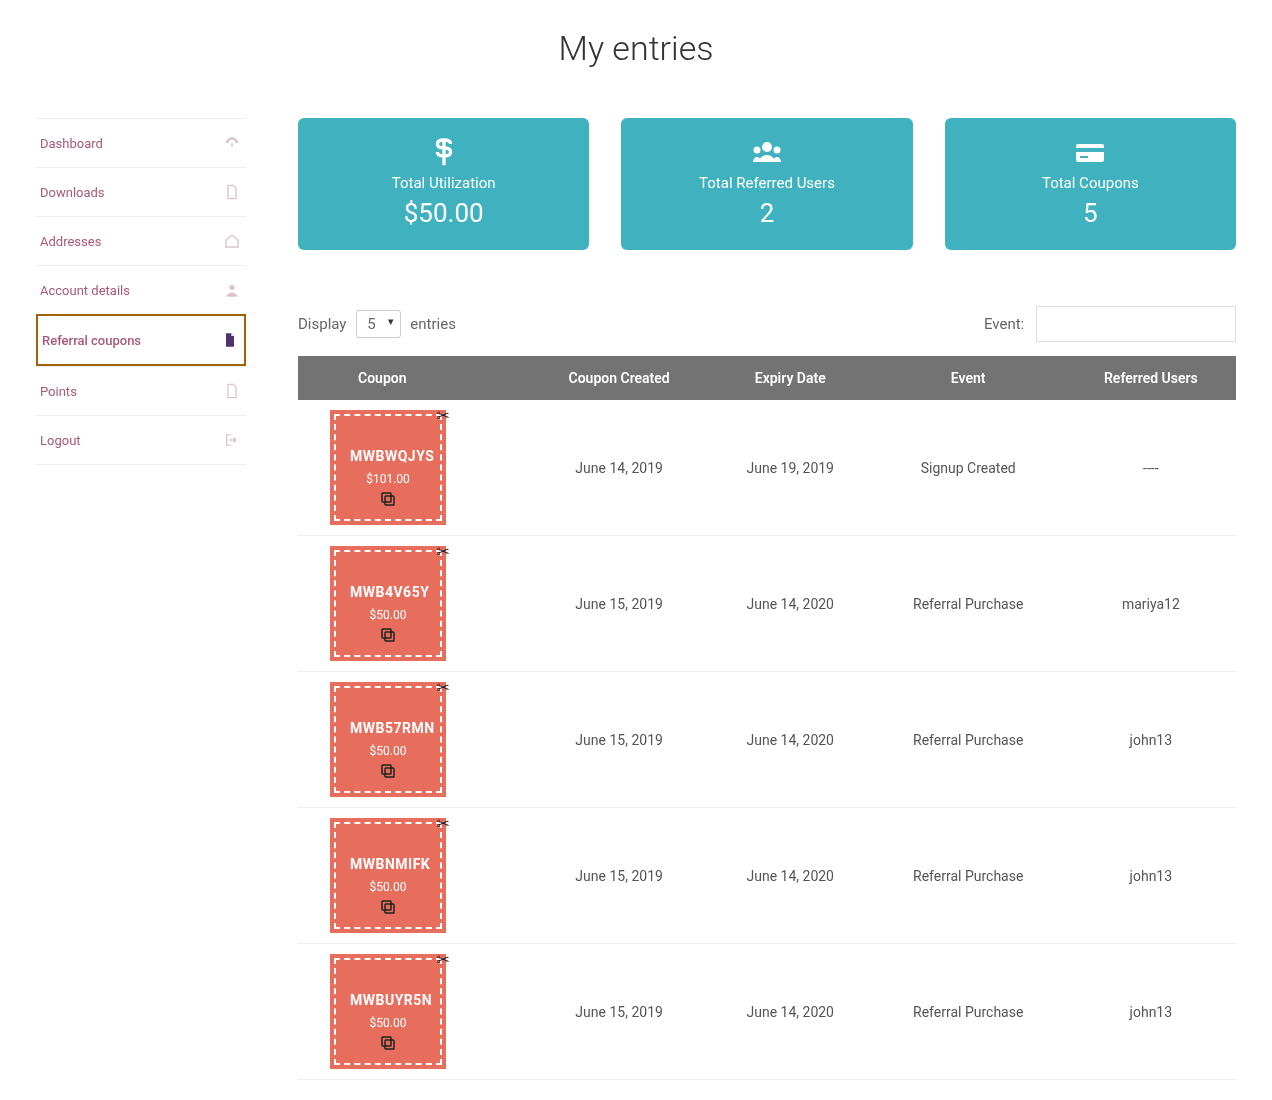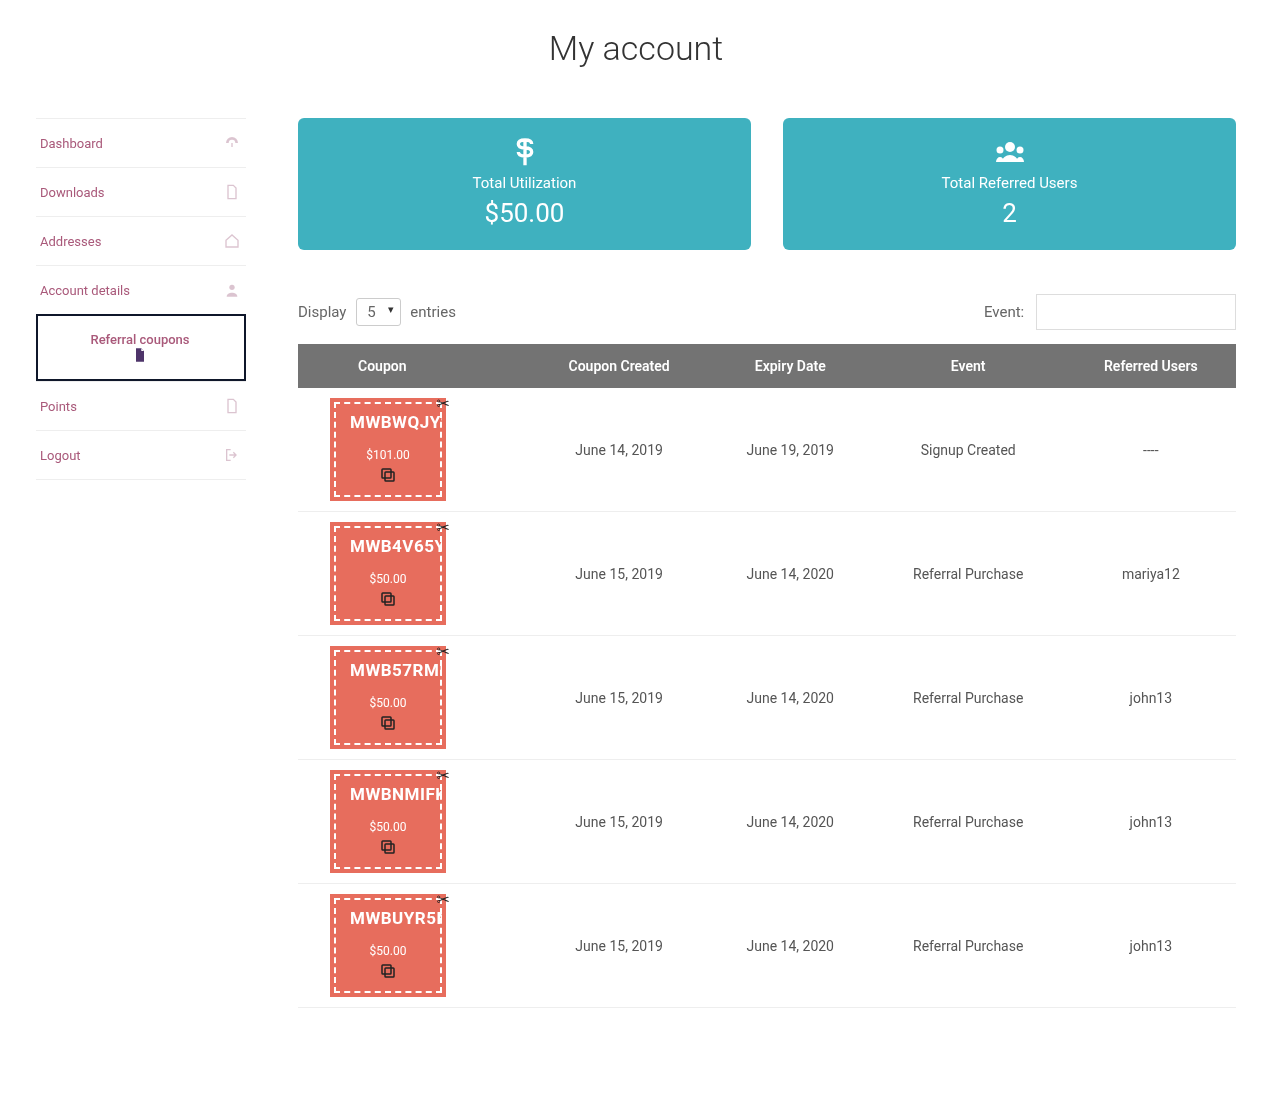--- a/index.html
+++ b/index.html
@@ -40,43 +40,42 @@
     font-size: 13px;
     cursor: pointer;
   }
   .side-item:last-child {
     border-bottom: 1px solid #eee;
   }
   .side-item .label {
     color: #a9597a;
   }
   .side-item.active {
-    border: 2px solid #0f172a;
+    border: 2px solid #a16207;
     color: #4e346a;
     font-weight: 500;
-    flex-direction: column;
   }
   .side-icon {
     width: 16px;
     height: 16px;
     opacity: 0.35;
     color: #9b597a;
     display:flex;align-items:center;justify-content:center;
   }
   .side-item.active .side-icon { opacity: 1; color:#4e346a;}
   .side-icon svg { width:16px; height:16px; fill: currentColor; }
 
   
   .main {
     flex: 1;
   }
   .stats {
     display: flex;
     gap: 32px;
-    margin-bottom: 44px;
+    margin-bottom: 56px;
   }
   .stat-card {
     flex: 1;
     background: #3fb1bf;
     border-radius: 6px;
     color: #fff;
     text-align: center;
     padding: 18px 10px 22px 10px;
   }
   .stat-icon { height:32px; display:flex;align-items:center;justify-content:center; margin-bottom:6px;}
@@ -123,29 +122,29 @@
     text-align:center;
     padding: 8px 14px 8px 14px;
     position:relative;
     width: 108px;
   }
   .coupon-tag .scissors {
     position:absolute;
     top:-10px; right:-10px;
     color:#222; font-size:16px;
   }
-  .coupon-code { font-weight:700; font-size:17px; letter-spacing:0.5px;}
-  .coupon-amt { font-size:12px; margin-top:16px;}
+  .coupon-code { font-weight:700; font-size:14px; letter-spacing:0.5px;margin-top:24px;}
+  .coupon-amt { font-size:12px; margin-top:8px;}
   .coupon-copy { margin-top:4px; }
   .coupon-copy svg { width:18px; height:18px; stroke:#222; fill:none; stroke-width:2;}
 </style>
 </head>
 <body>
 
-<h1 class="page-title">My account</h1>
+<h1 class="page-title">My entries</h1>
 
 <div class="layout">
 
   <nav class="sidebar">
     <div class="side-item">
       <span class="label">Dashboard</span>
       <span class="side-icon">
           <svg viewBox="0 0 24 24">
             <path d="M12 3a9 9 0 00-9 9h4a5 5 0 0110 0h4a9 9 0 00-9-9zm-1 9h2v6h-2z"></path>
           </svg>
@@ -220,20 +219,31 @@
             <svg viewBox="0 0 32 24">
               <circle cx="16" cy="7" r="5"></circle>
               <circle cx="6" cy="10" r="3.5"></circle>
               <circle cx="26" cy="10" r="3.5"></circle>
               <path d="M2 22c0-3 2-5 4-5s4 2 4 5M22 22c0-3 2-5 4-5s4 2 4 5M8 22c0-4 4-7 8-7s8 3 8 7z"></path>
             </svg>
           </div>
         <div class="stat-label">Total Referred Users</div>
         <div class="stat-value">2</div>
       </div>
+      <div class="stat-card">
+        <div class="stat-icon">
+            <svg viewBox="0 0 32 24">
+              <rect x="2" y="4" width="28" height="18" rx="2"></rect>
+              <rect x="2" y="8" width="28" height="4" fill="#3fb1bf"></rect>
+              <rect x="6" y="16" width="8" height="2" fill="#3fb1bf"></rect>
+            </svg>
+          </div>
+        <div class="stat-label">Total Coupons</div>
+        <div class="stat-value">5</div>
+      </div>
     </div>
 
     <div class="table-controls">
       <div>
         <span>Display</span>
         <span class="display-select"><span>5</span></span>
         <span>entries</span>
       </div>
       <div>
         <span>Event:</span>

